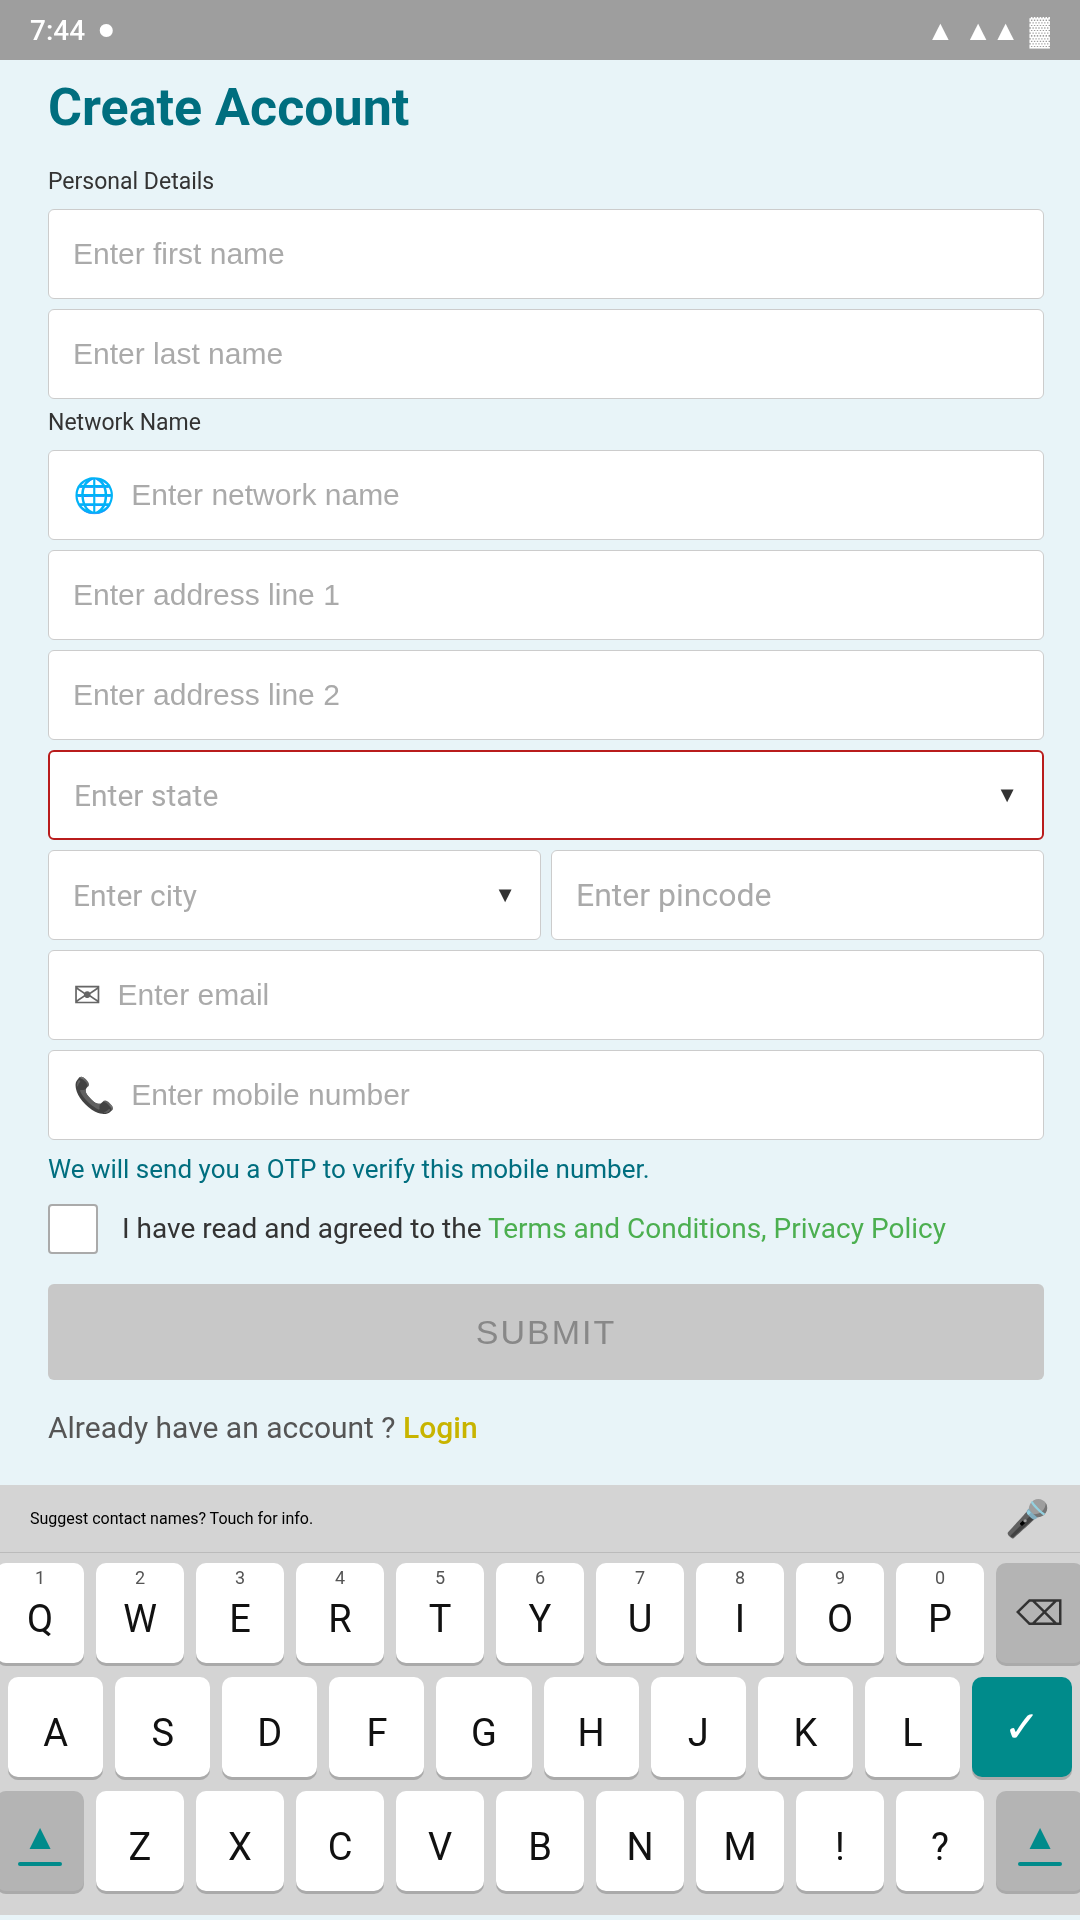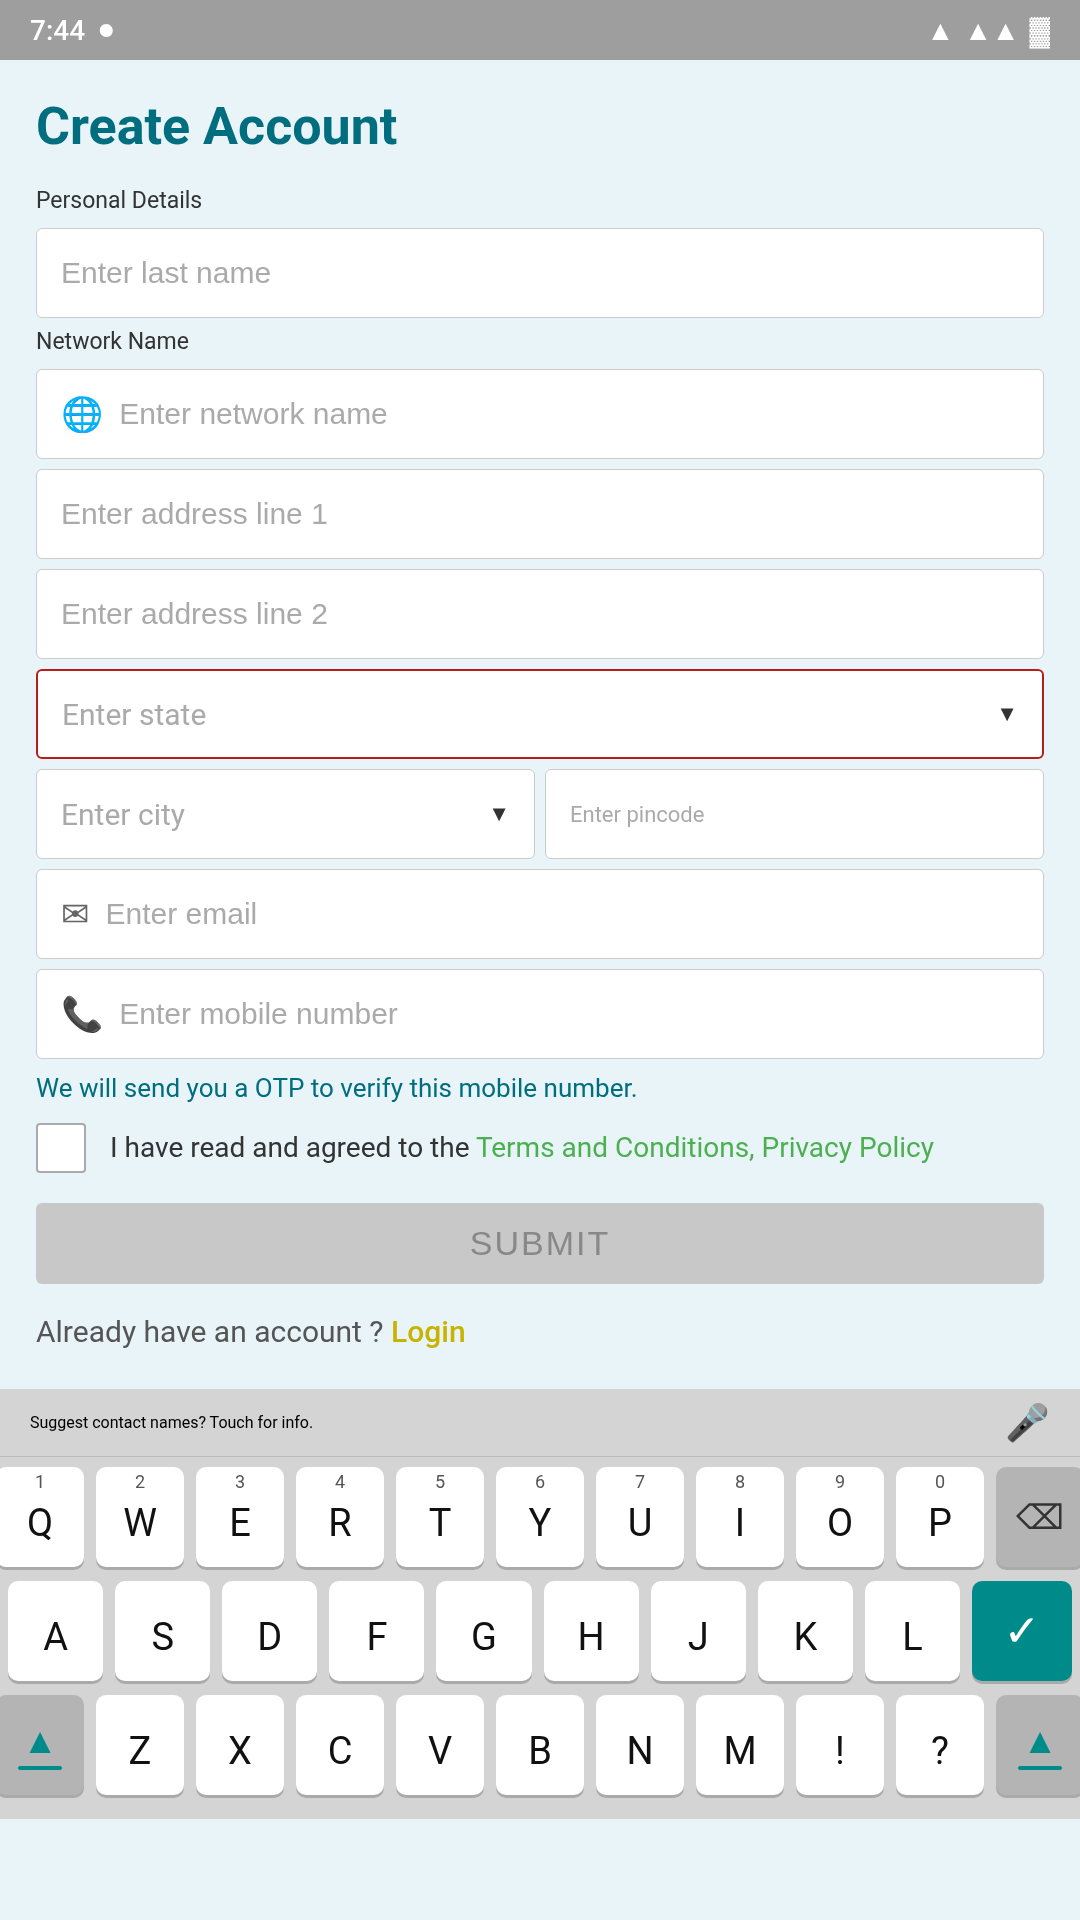--- a/index.html
+++ b/index.html
@@ -35,22 +35,23 @@
     }
 
     .status-right {
       display: flex;
       align-items: center;
       gap: 10px;
     }
 
     
     .main-content {
-      padding: 36px 36px 20px 36px;
+      padding: 17px 36px 20px 36px;
       background: #e8f4f8;
+      margin-left: 12px;
     }
 
     .page-title {
       font-size: 52px;
       font-weight: 700;
       color: #006e7f;
       margin-bottom: 30px;
     }
 
     .section-label {
@@ -129,21 +130,21 @@
       justify-content: space-between;
     }
 
     .pincode-field {
       flex: 1;
       height: 90px;
       background: white;
       border: 1px solid #ccc;
       border-radius: 6px;
       padding: 0 24px;
-      font-size: 22px;
+      font-size: 32px;
       color: #aaa;
       display: flex;
       align-items: center;
     }
 
     .dropdown-arrow {
       font-size: 22px;
       color: #333;
     }
 
@@ -175,21 +176,21 @@
       line-height: 1.4;
     }
 
     .terms-link {
       color: #4caf50;
       text-decoration: none;
     }
 
     .submit-btn {
       width: 100%;
-      height: 81px;
+      height: 96px;
       background: #c8c8c8;
       border: none;
       border-radius: 6px;
       font-size: 34px;
       color: #888;
       letter-spacing: 2px;
       font-weight: 500;
       text-transform: uppercase;
       cursor: pointer;
       margin-bottom: 30px;
@@ -330,20 +331,23 @@
 </div>
 
 <div class="main-content">
 
   
   <h1 class="page-title">Create Account</h1>
 
   
   <div class="section-label">Personal Details</div>
 
+  <div class="input-field">
+    <input type="text" placeholder="Enter first name" style="">
+  </div>
 
   <div class="input-field">
     <input type="text" placeholder="Enter last name" style="">
   </div>
 
   
   <div class="section-label">Network Name</div>
 
   <div class="input-field">
     <span class="field-icon">🌐</span>

